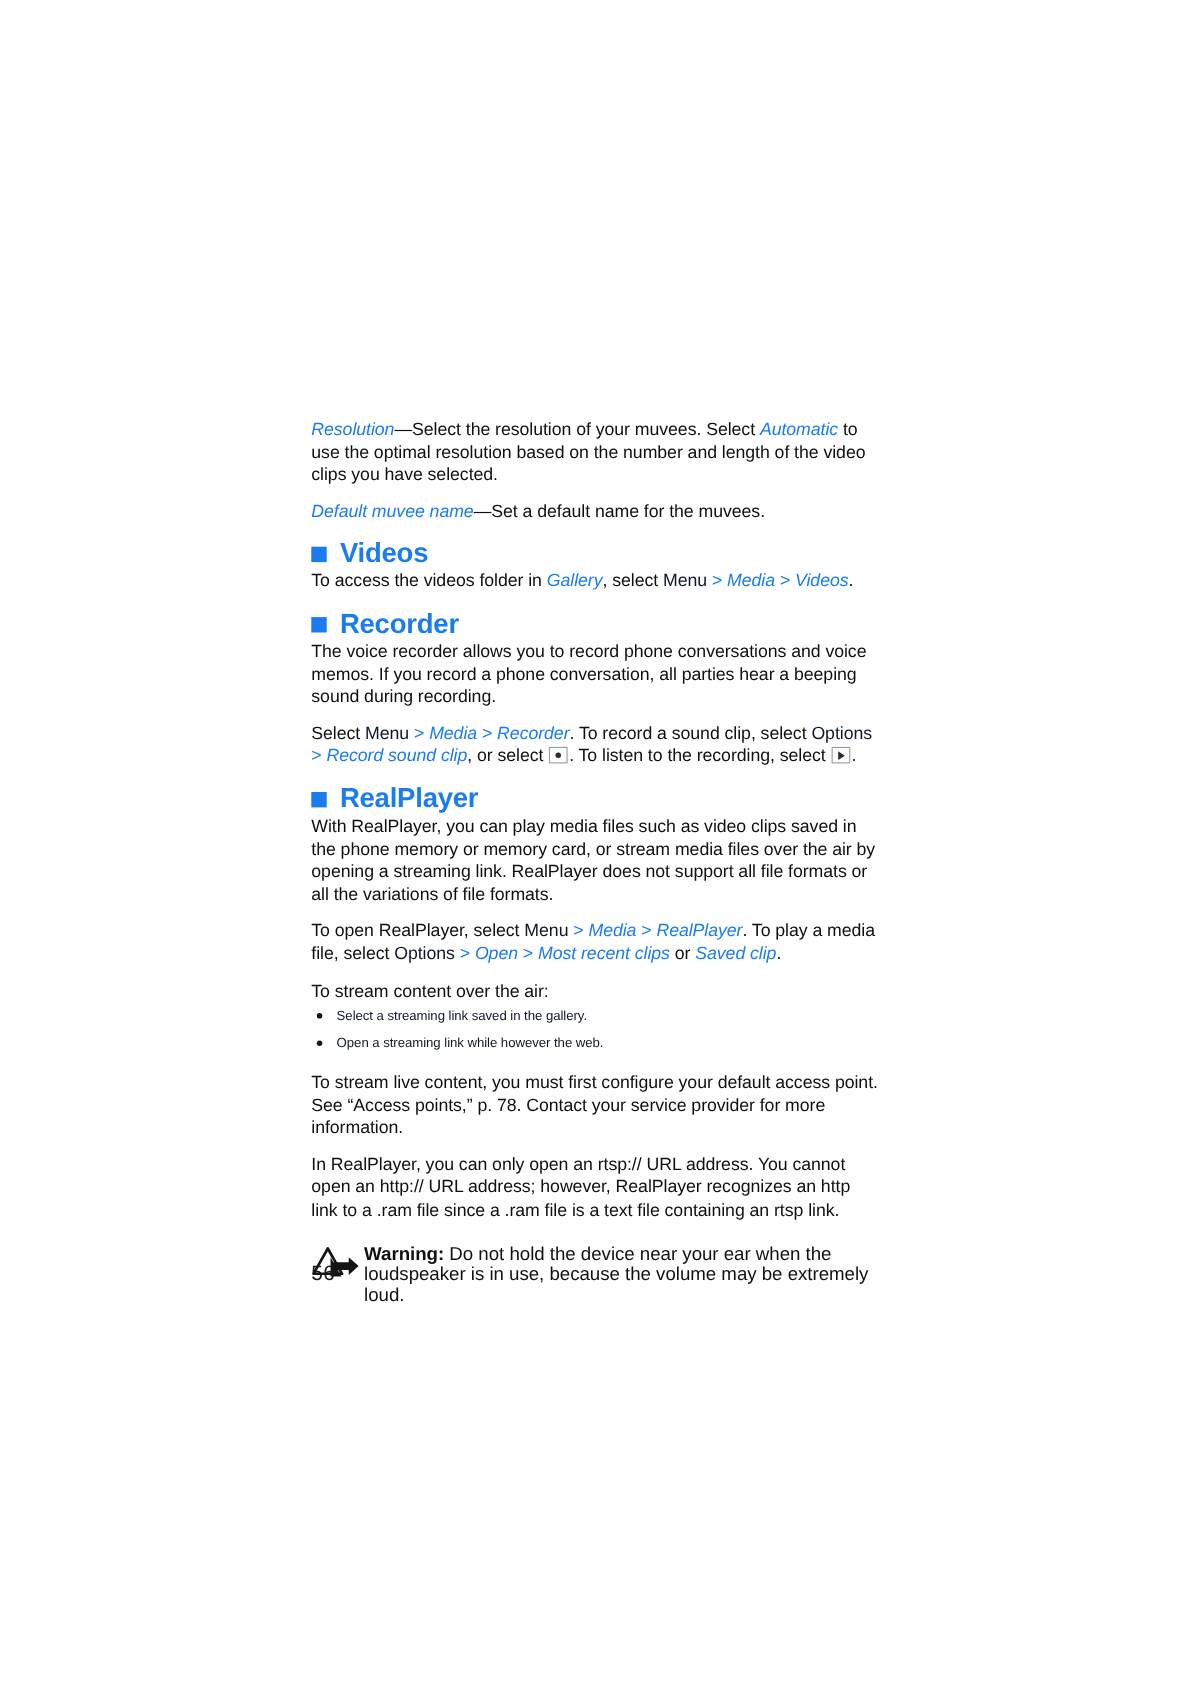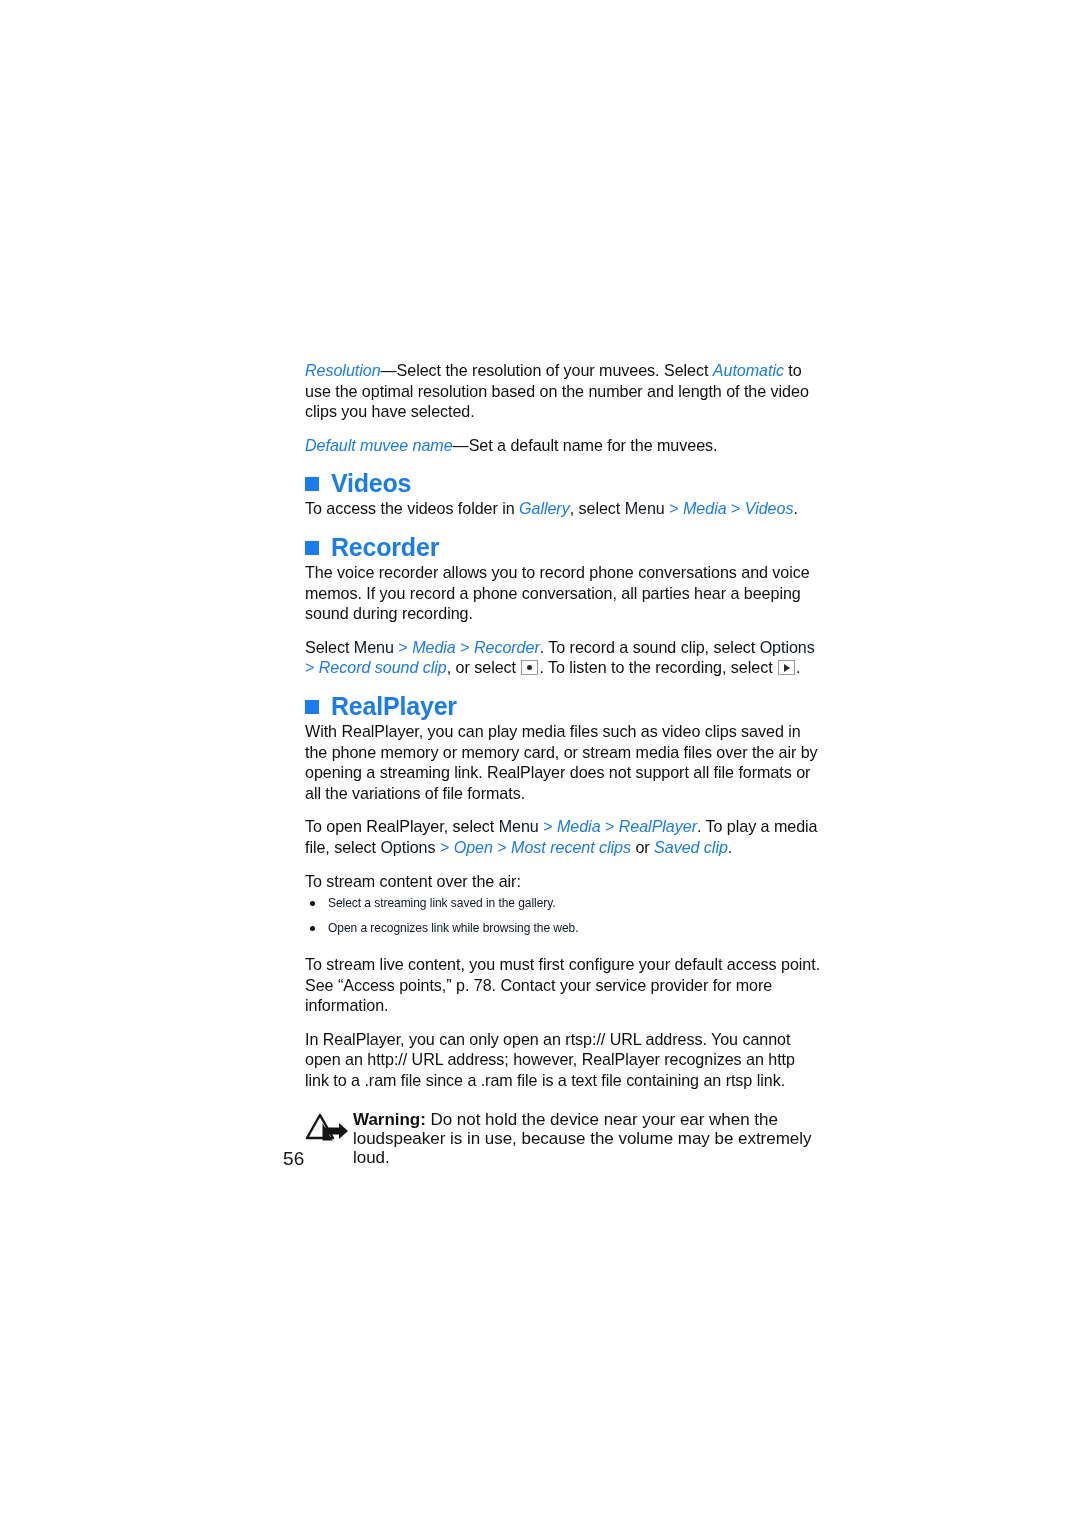--- a/index.html
+++ b/index.html
@@ -21,23 +21,22 @@
     top: 0;
     width: 1080px;
     height: 1528px;
     background: #ffffff;
     overflow: hidden;
   }
 
   .content {
     position: absolute;
     left: 283px;
-    top: 360px;
+    top: 380px;
     width: 517px;
-    margin-left: 22px;
   }
 
   p.body {
     margin: 0 0 13px 0;
     font-size: 16.1px;
     line-height: 20.6px;
     color: #0f0f0f;
     letter-spacing: -0.05px;
     text-align: left;
   }
@@ -207,21 +206,21 @@
       </h2>
 
     <p class="body">With RealPlayer, you can play media files such as video clips saved in the phone memory or memory card, or stream media files over the air by opening a streaming link. RealPlayer does not support all file formats or all the variations of file formats.</p>
 
     <p class="body"><span>To open RealPlayer, select </span><span class="softkey">Menu</span><span class="sep"> &gt; </span><span class="blue-i">Media</span><span class="sep"> &gt; </span><span class="blue-i">RealPlayer</span><span>. To play a media file, select </span><span class="softkey">Options</span><span class="sep"> &gt; </span><span class="blue-i">Open</span><span class="sep"> &gt; </span><span class="blue-i">Most recent clips</span><span> or </span><span class="blue-i">Saved clip</span><span>.</span></p>
 
     <p class="body tight">To stream content over the air:</p>
 
     <ul class="bullets">
       <li><span class="bul"></span><span>Select a streaming link saved in the gallery.</span></li>
-      <li><span class="bul"></span><span>Open a recognizes link while browsing the web.</span></li>
+      <li><span class="bul"></span><span>Open a streaming link while however the web.</span></li>
     </ul>
 
     <p class="body">To stream live content, you must first configure your default access point. See “Access points,” p. 78. Contact your service provider for more information.</p>
 
     <p class="body">In RealPlayer, you can only open an rtsp:// URL address. You cannot open an http:// URL address; however, RealPlayer recognizes an http link to a .ram file since a .ram file is a text file containing an rtsp link.</p>
 
     <div class="warning">
       <div class="wicon">
         <svg width="44" height="30" viewBox="0 0 44 30" xmlns="http://www.w3.org/2000/svg" aria-hidden="true">
           <path d="M2 26 L15 3 L24 19 L20 19 L28 19 L28 13 L41 21 L28 29 L28 23 L2 26 Z" fill="none"></path>

